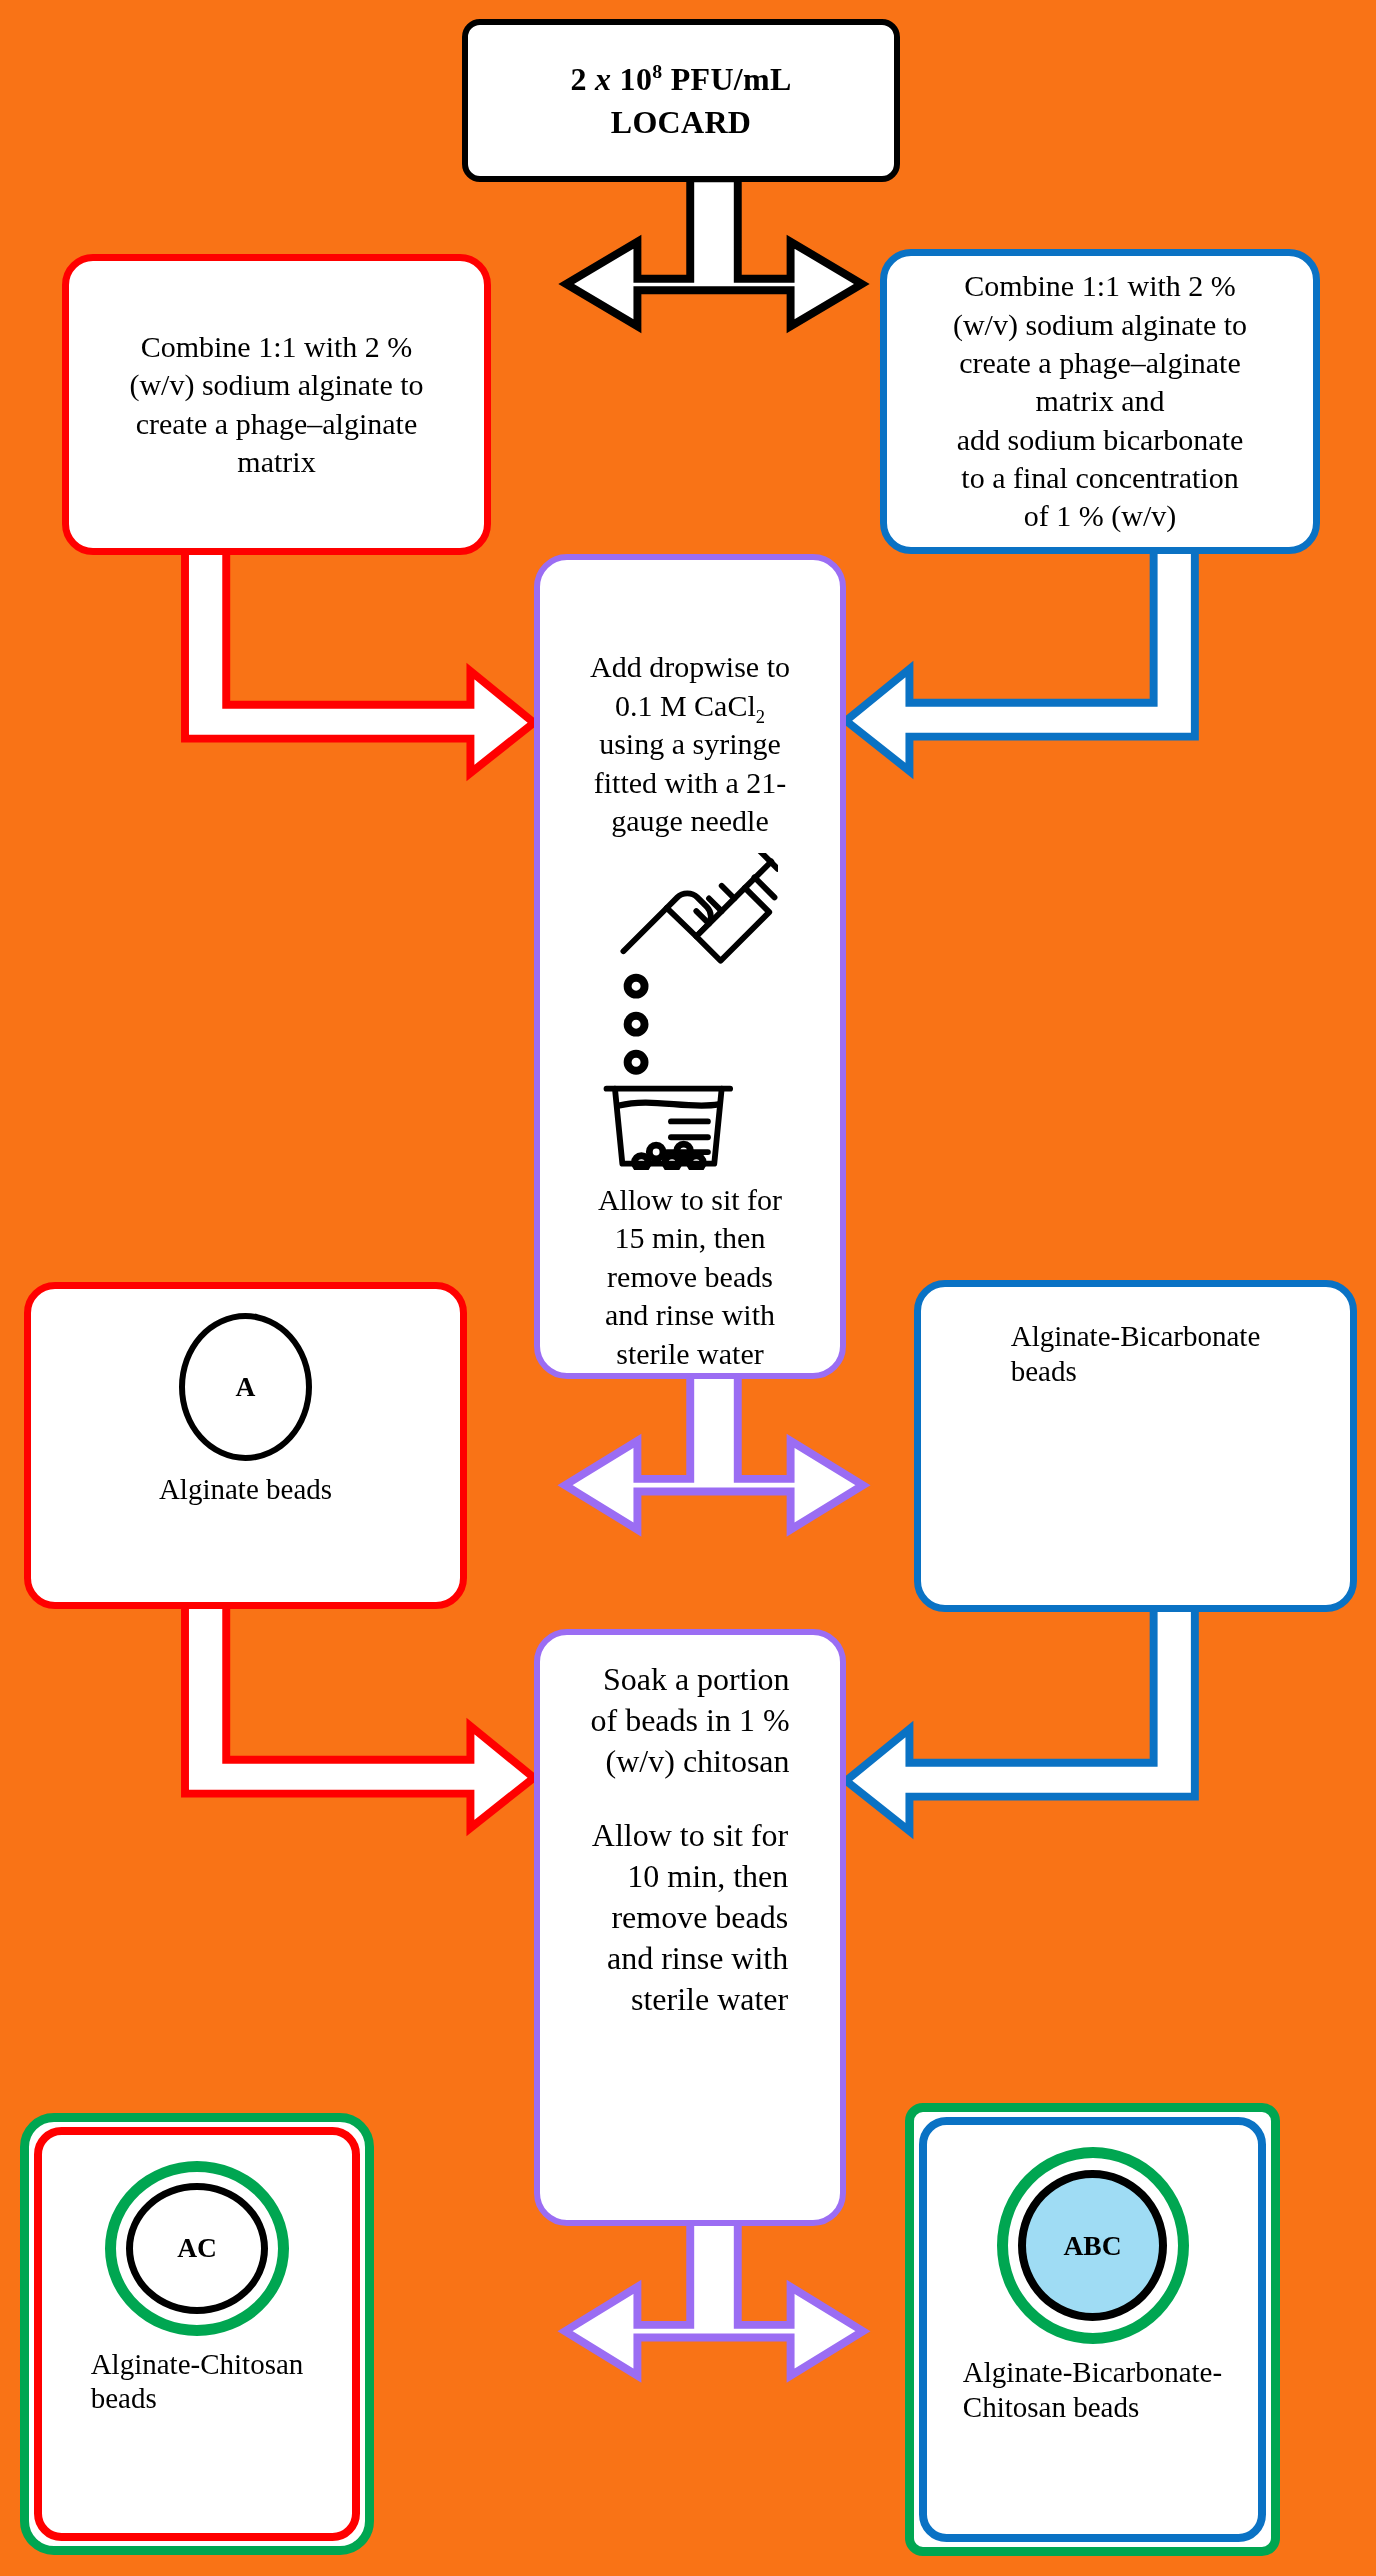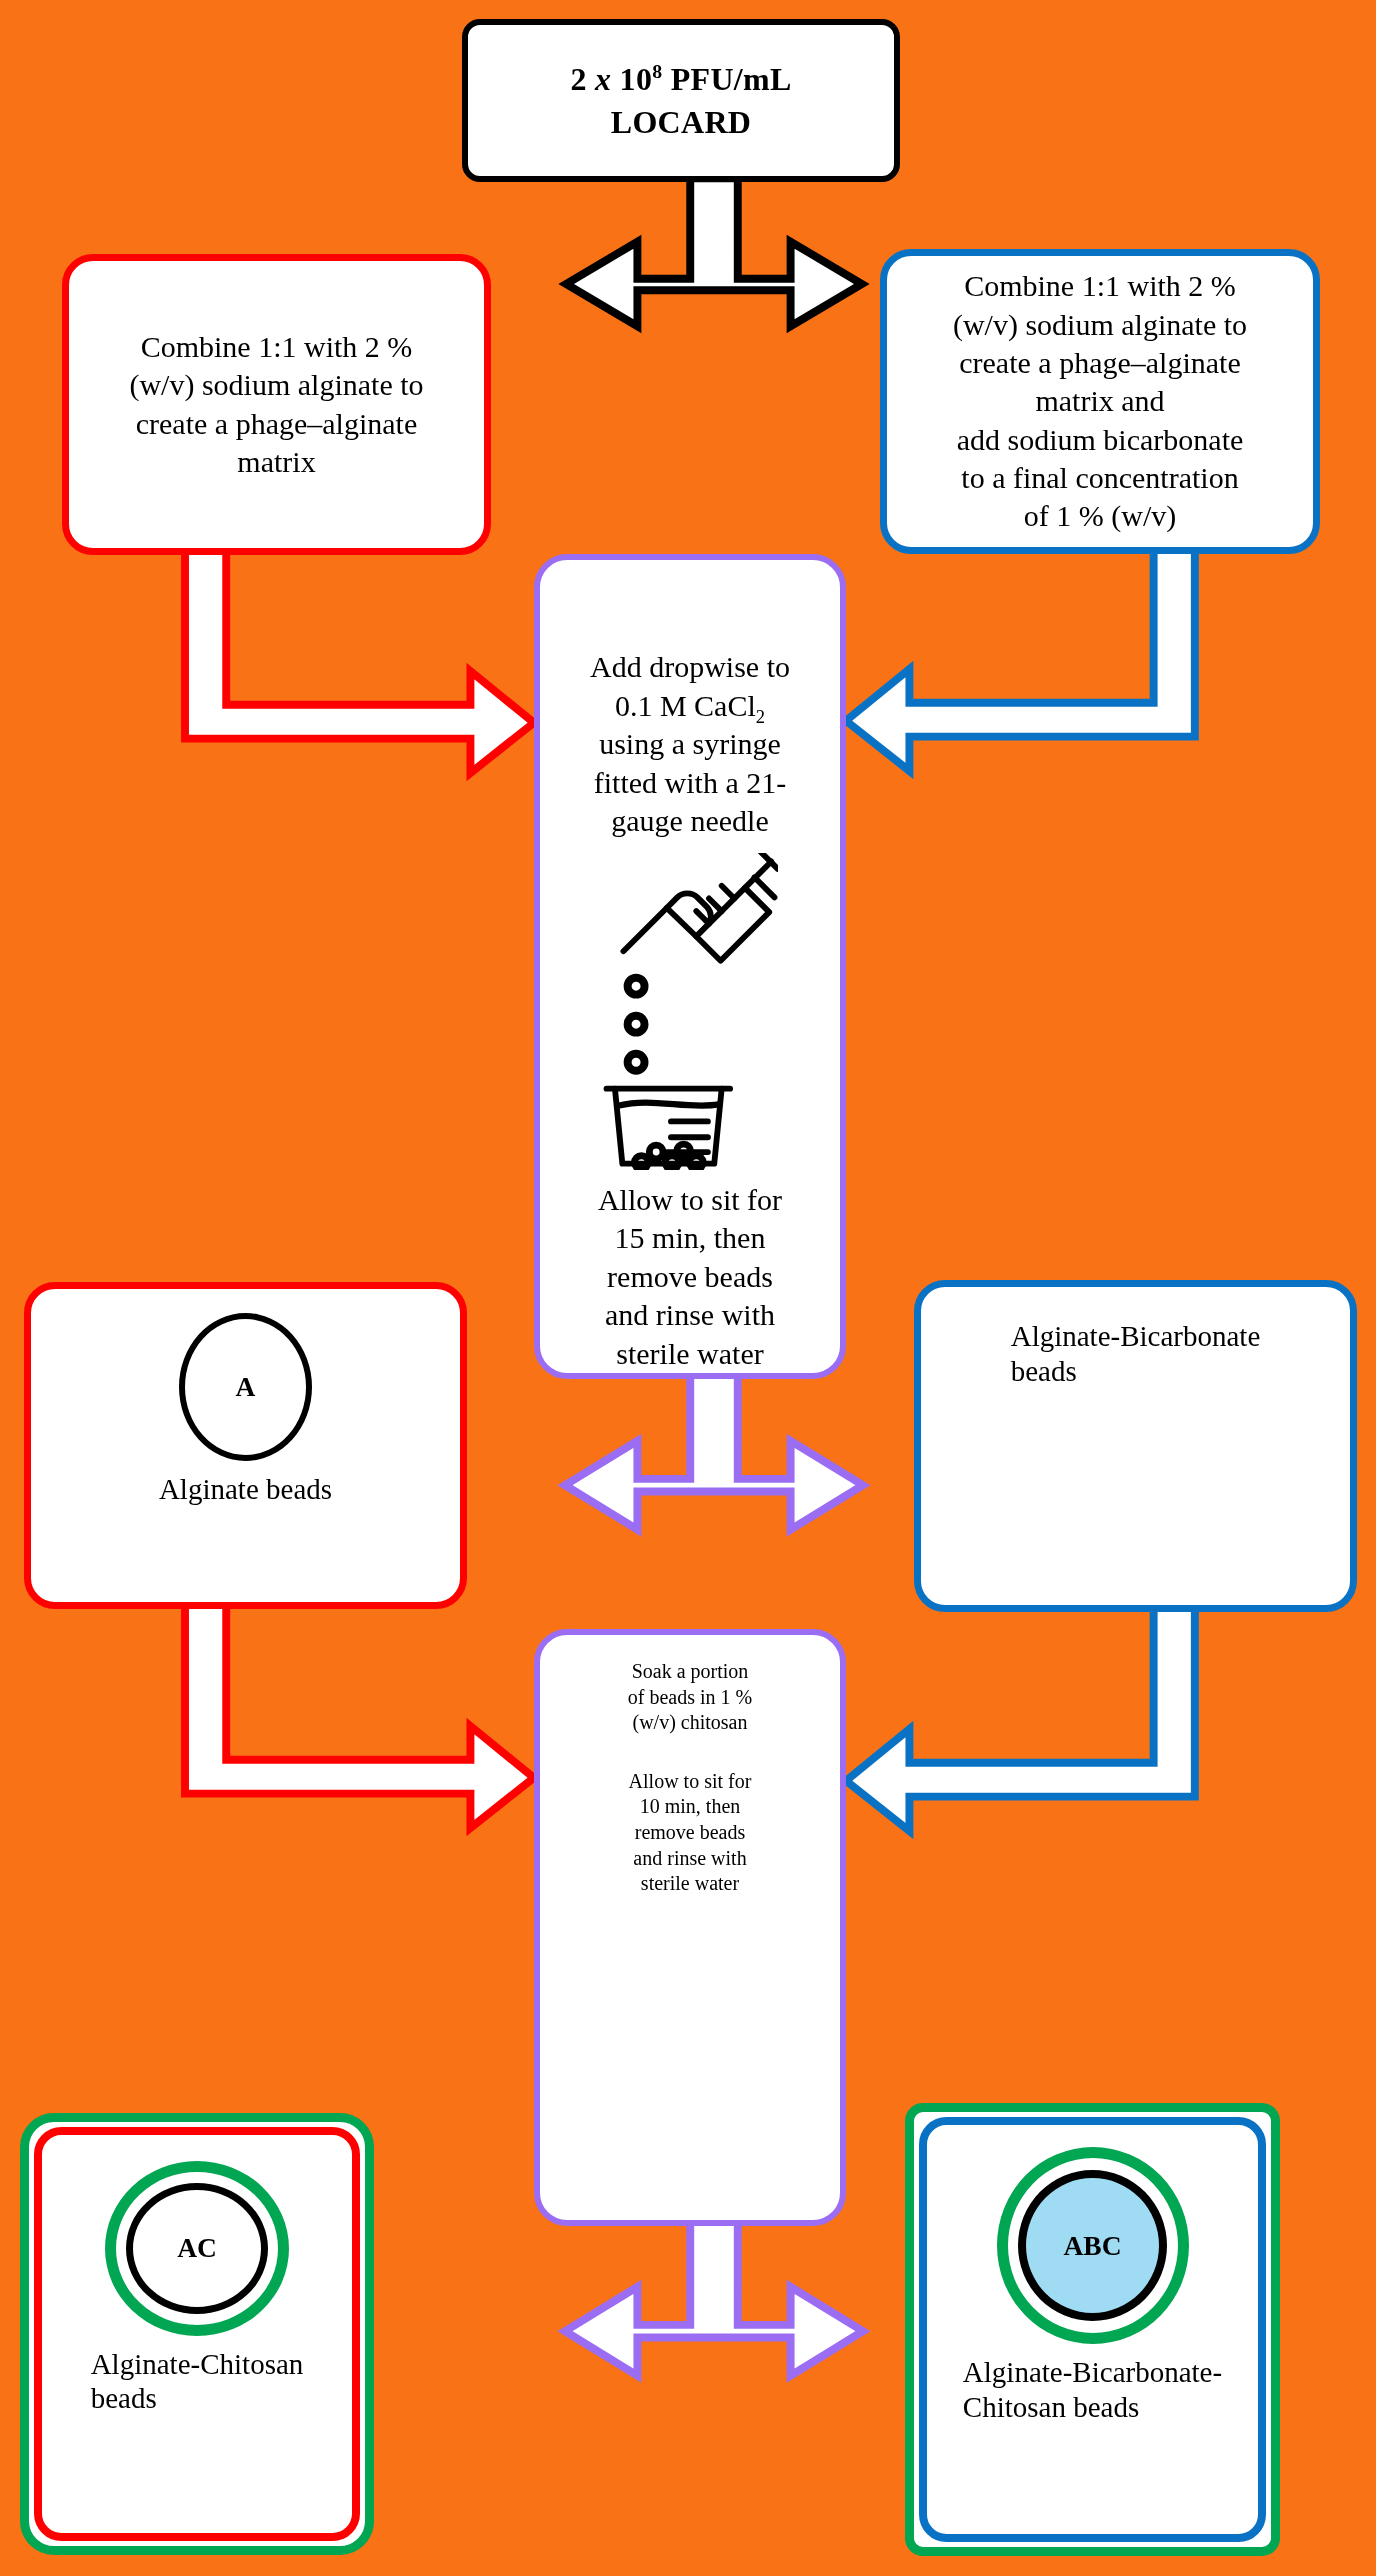--- a/index.html
+++ b/index.html
@@ -82,21 +82,21 @@
   }
 
   
   #box-purple-soak{
     left:534px; top:1629px; width:312px; height:597px;
     border:6.9px solid #9B6DF3;
     border-radius:33px;
     justify-content:flex-start;
     padding-top:24px;
   }
-  #box-purple-soak .txt{font-size:20px;}
+  #box-purple-soak .txt{font-size:32px;text-align:right;}
   #box-purple-soak .gap{height:33px;}
 
   
   #box-bead-a{
     left:24px; top:1282px; width:443px; height:327px;
     border:7.4px solid #FF0000;
     border-radius:31px;
     justify-content:flex-start;
     padding-top:24px;
   }

